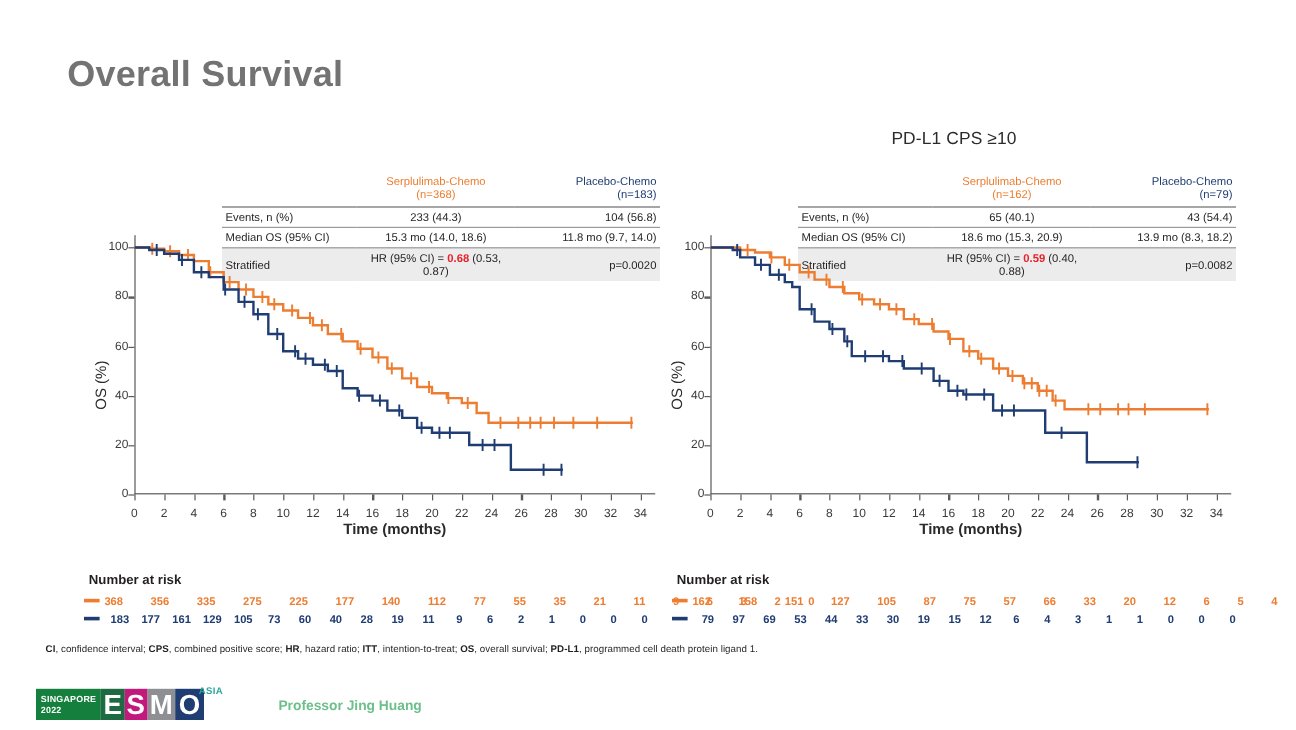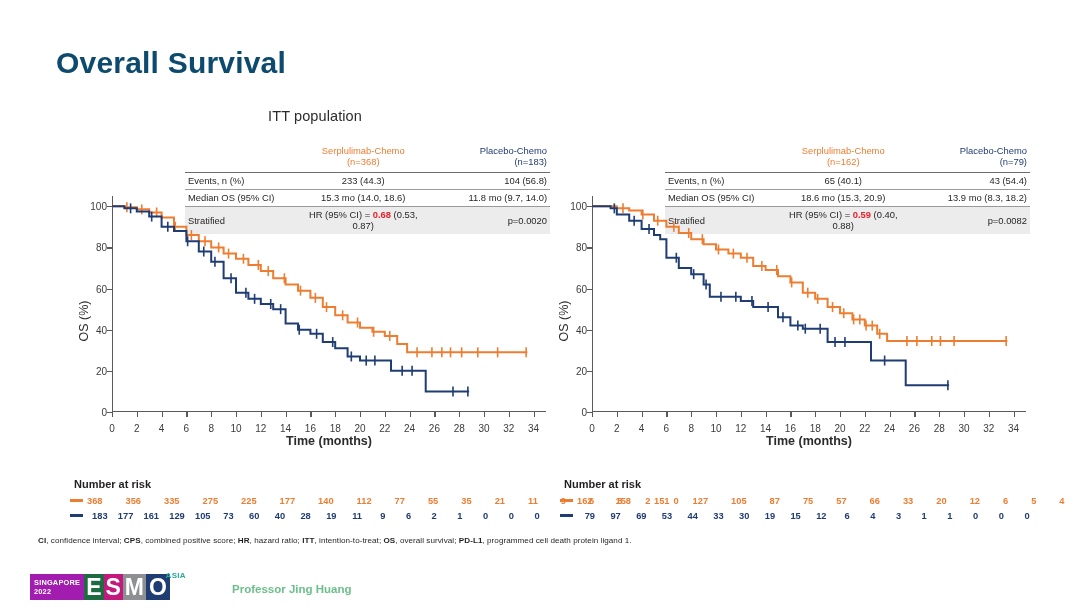--- a/index.html
+++ b/index.html
@@ -16,21 +16,21 @@
     color: #231f20;
   }
 
   
   #slide-title {
     position: absolute;
     left: 56px;
     top: 46px;
     font-size: 30px;
     font-weight: bold;
-    color: #0c4a6e;
+    color: #737373;
     letter-spacing: 0.2px;
   }
 
   
   .panel {
     position: absolute;
     top: 108px;
     width: 510px;
     height: 370px;
   }
@@ -177,21 +177,21 @@
   
   #footer-bar {
     position: absolute; left: 0; right: 0; bottom: 0; height: 38px;
     background: #ffffff;
   }
   #logo-block {
     position: absolute; left: 30px; bottom: 8px;
     display: flex; align-items: flex-end; height: 26px;
   }
   .logo-sing {
-    background: #a21caf;
+    background: #15803d;
     color: #ffffff;
     font-size: 7.4px;
     font-weight: bold;
     line-height: 9px;
     padding: 3px 4px 4px 4px;
     height: 26px;
     box-sizing: border-box;
     display: flex; flex-direction: column; justify-content: center;
     letter-spacing: 0.2px;
   }
@@ -220,21 +220,20 @@
     position: absolute; right: 18px; bottom: 13px;
     font-size: 9.6px; color: #6cbf8a;
   }
 </style>
 </head>
 <body>
 
 <div id="slide-title">Overall Survival</div>
 
 <div class="panel" id="panel-itt">
-  <div class="panel-title">ITT population</div>
 
   <table class="stats-table">
     <tbody>
         <tr>
       <td class="col-label"></td>
       <td class="col-a hdr-a">
         <span>Serplulimab-Chemo</span><br>
         <span>(n=368)</span>
       </td>
       <td class="col-b hdr-b">
@@ -415,20 +414,21 @@
         <div style="position: absolute; left: 97.1429%; bottom: 0px; top: 0px; width: 0px;">
           <div class="xtick-mark"></div>
           <div class="xtick" style="bottom: 0px; top: auto; margin-top: 0px; transform: translate(-50%, 22px);">34</div>
         </div>
       </div>
     <div class="x-axis-label">Time (months)</div>
   </div>
 </div>
 
 <div class="panel" id="panel-cps">
+  <div class="panel-title">PD-L1 CPS ≥10</div>
 
   <table class="stats-table">
     <tbody>
         <tr>
       <td class="col-label"></td>
       <td class="col-a hdr-a">
         <span>Serplulimab-Chemo</span><br>
         <span>(n=162)</span>
       </td>
       <td class="col-b hdr-b">

